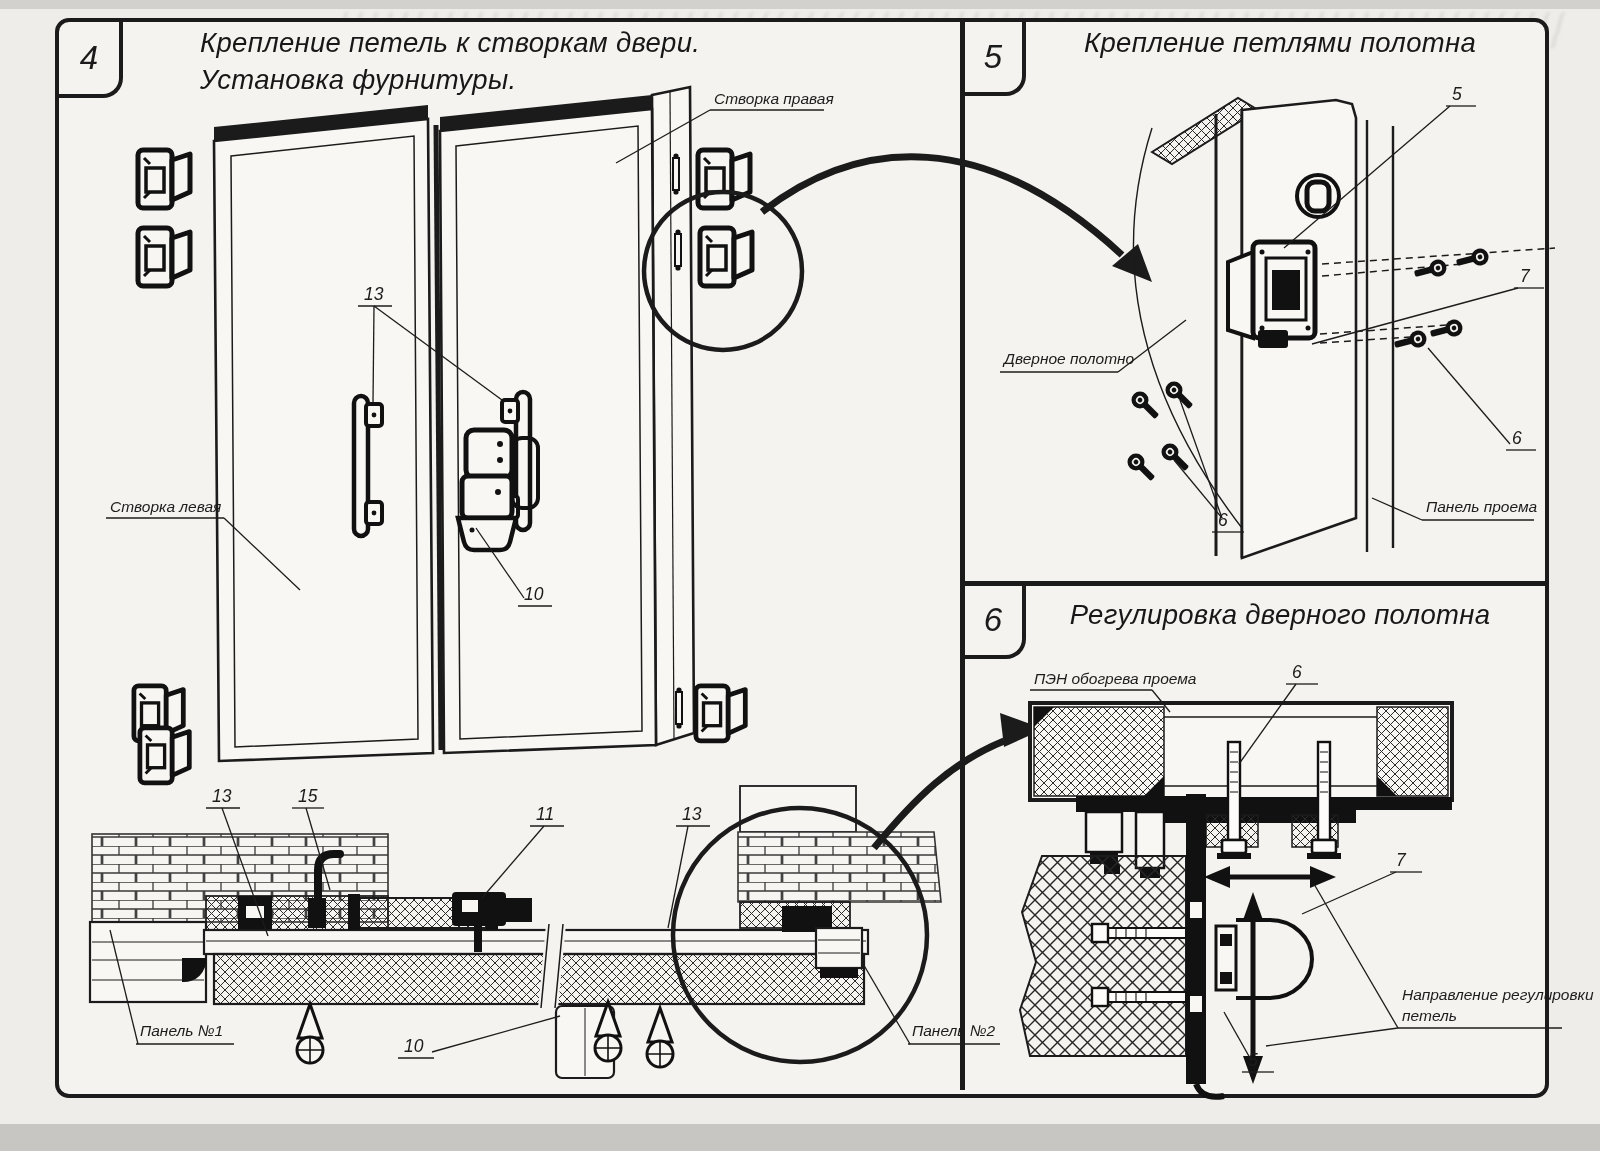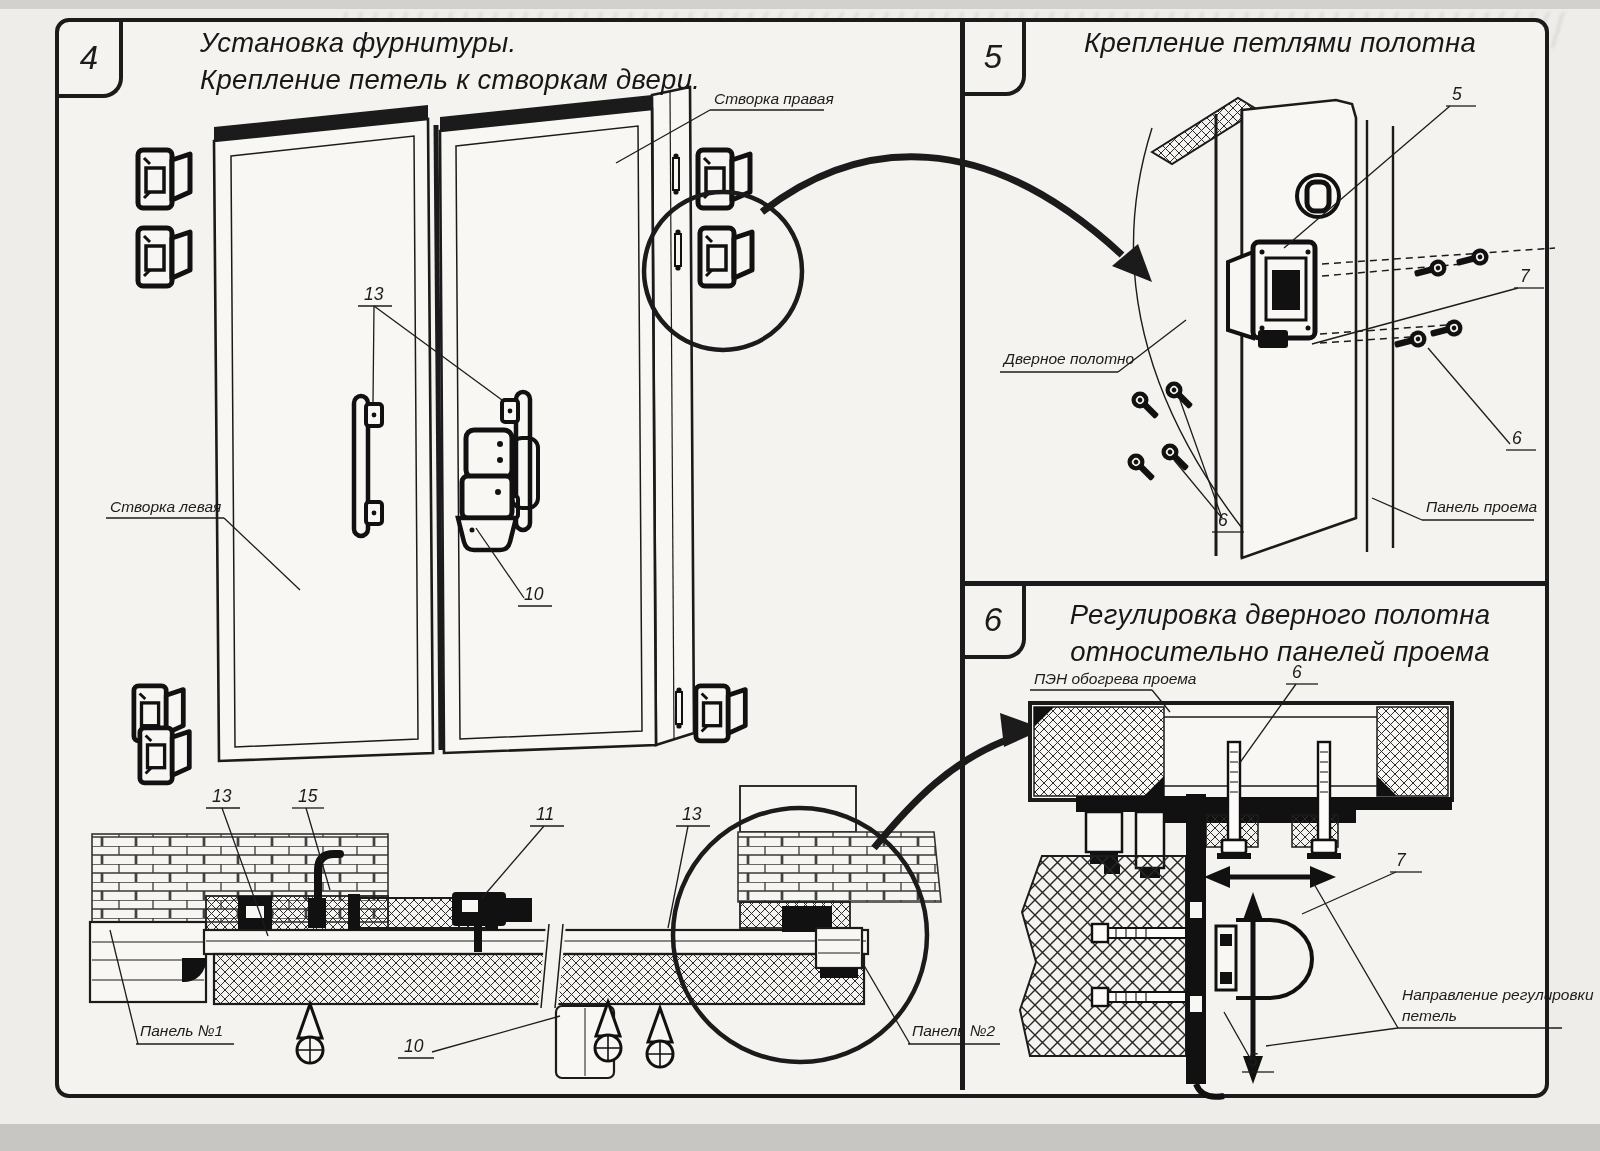--- a/index.html
+++ b/index.html
@@ -382,22 +382,21 @@
   <span>4</span>
 </div>
 <div class="numbox" id="nb5">
   <span>5</span>
 </div>
 <div class="numbox" id="nb6">
   <span>6</span>
 </div>
 
 <div class="gtitle" id="t4">
+  <div>Крепление петель к створкам двери.</div>
   <div>Установка фурнитуры.</div>
-  <div>Крепление петель к створкам двери.</div>
 </div>
 <div class="gtitle" id="t5">
   <div>Крепление петлями полотна</div>
 </div>
 <div class="gtitle" id="t6">
   <div>Регулировка дверного полотна</div>
-  <div>относительно панелей проема</div>
 </div>
 
 </body></html>

